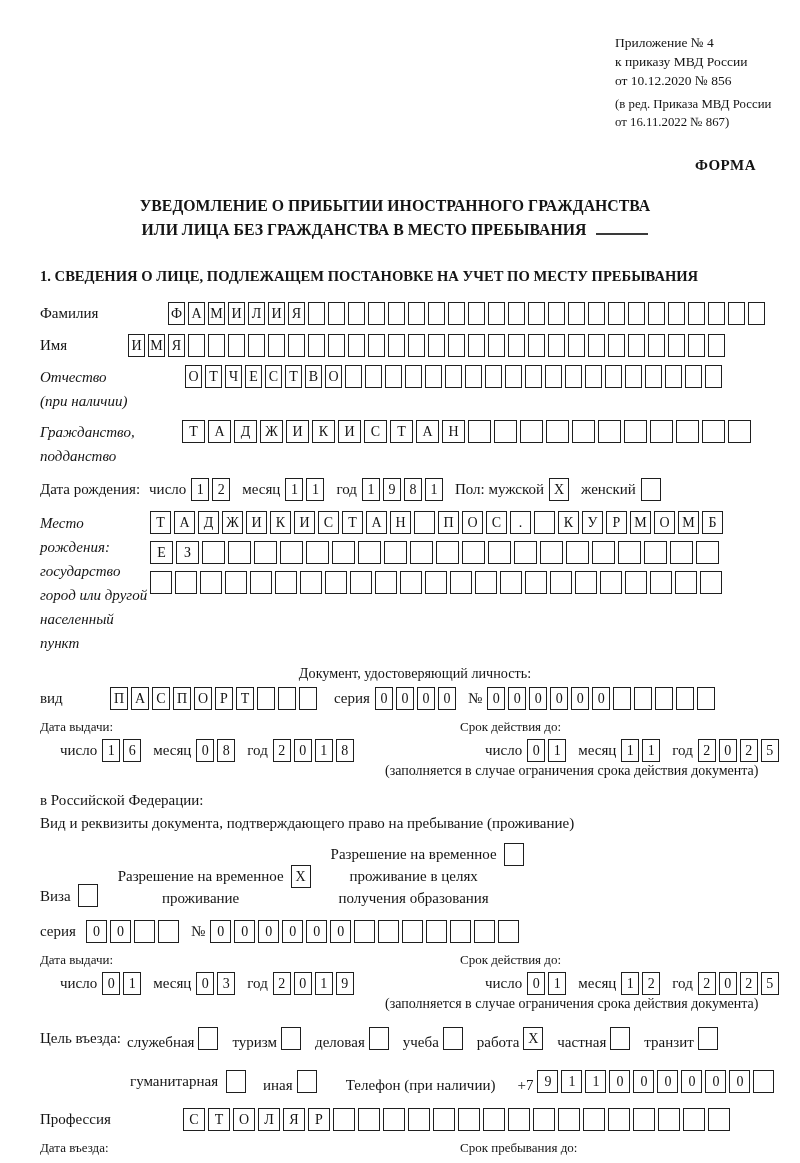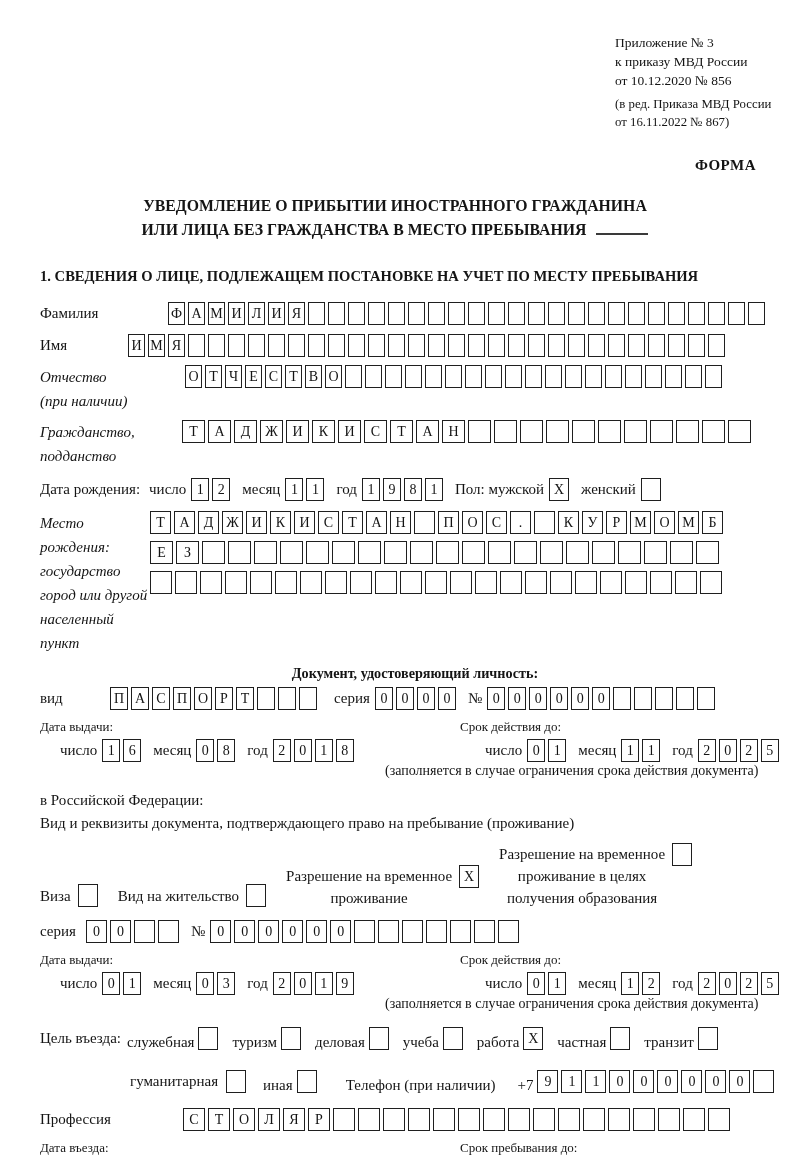--- a/index.html
+++ b/index.html
@@ -21,21 +21,21 @@
   .w88{width:88px;} .w70{width:70px;} .w110{width:110px;} .w142{width:142px;} .w145{width:145px;} .w143{width:143px;}
   .inline-label{line-height:25px;margin-left:9px;margin-right:5px;white-space:nowrap;}
   .first{margin-left:0;}
 
   .cells{display:inline-flex;flex-shrink:0;}
   .cell{display:inline-block;box-sizing:content-box;height:21px;line-height:21px;border:1.6px solid #1f1f1f;margin-right:3px;text-align:center;font-size:14px;}
   .cw16 .cell{width:15px;} .cw17 .cell{width:16px;} .cw18 .cell{width:18px;}
   .cw20 .cell{width:19px;} .cw21 .cell{width:20px;} .cw22 .cell{width:21px;}
 
   .stack .cells{display:flex;margin-bottom:7px;}
-  .doc-heading{text-align:center;font-weight:bold;font-size:14.2px;margin-top:10px;}
+  .doc-heading{text-align:center;font-weight:normal;font-size:14.2px;margin-top:10px;}
 
   .dates-line{display:flex;margin-top:8px;}
   .dates-left{width:390px;}
   .dates-right{width:360px;}
   .dates-header{text-align:left;font-size:13px;}
   .dates-left .dates-header{width:330px;}
   .dates-right .dates-header{width:300px;margin-left:30px;}
   .date-row{display:flex;align-items:center;margin-top:3px;}
   .dates-left .date-row{padding-left:20px;}
   .dates-right .date-row{padding-left:55px;}
@@ -51,33 +51,33 @@
   .purpose-row{display:flex;align-items:center;margin-top:10px;}
   .purpose-row .inline-label{margin-left:11px;margin-right:4px;margin-top:8px;}
   .indent90{margin-left:90px;}
 </style>
 </head>
 <body>
 
 <div class="page">
 
   <div class="appendix">
-    <div>Приложение № 3</div>
+    <div>Приложение № 4</div>
     <div>к приказу МВД России</div>
     <div>от 10.12.2020 № 856</div>
     <div class="appendix-note">
       <div>(в ред. Приказа МВД России</div>
       <div>от 16.11.2022 № 867)</div>
     </div>
   </div>
 
   <div class="forma">ФОРМА</div>
 
   <div class="title">
-    <div>УВЕДОМЛЕНИЕ О ПРИБЫТИИ ИНОСТРАННОГО ГРАЖДАНИНА</div>
+    <div>УВЕДОМЛЕНИЕ О ПРИБЫТИИ ИНОСТРАННОГО ГРАЖДАНСТВА</div>
     <div><span>ИЛИ ЛИЦА БЕЗ ГРАЖДАНСТВА В МЕСТО ПРЕБЫВАНИЯ</span><span class="blank-line"></span></div>
   </div>
 
   <div class="section-title">1. СВЕДЕНИЯ О ЛИЦЕ, ПОДЛЕЖАЩЕМ ПОСТАНОВКЕ НА УЧЕТ ПО МЕСТУ ПРЕБЫВАНИЯ</div>
 
   <div class="frow center" style="margin-top:16px;gap:40px;">
     <span class="flabel w88">Фамилия</span>
     <span class="cells cw16">
         <span class="cell">Ф</span>
         <span class="cell">А</span>
@@ -423,26 +423,20 @@
   </div>
 
   <div class="permit-row">
     <div class="permit-item">
       <span class="plabel">Виза</span>
       <span class="cells cw18">
           <span class="cell"></span>
         </span>
     </div>
     <div class="permit-item">
-      <span class="plabel">Вид на жительство</span>
-      <span class="cells cw18">
-          <span class="cell"></span>
-        </span>
-    </div>
-    <div class="permit-item">
       <span class="plabel multi">
         <div>Разрешение на временное</div>
         <div>проживание</div>
       </span>
       <span class="cells cw18">
           <span class="cell">X</span>
         </span>
     </div>
     <div class="permit-item">
       <span class="plabel multi">

